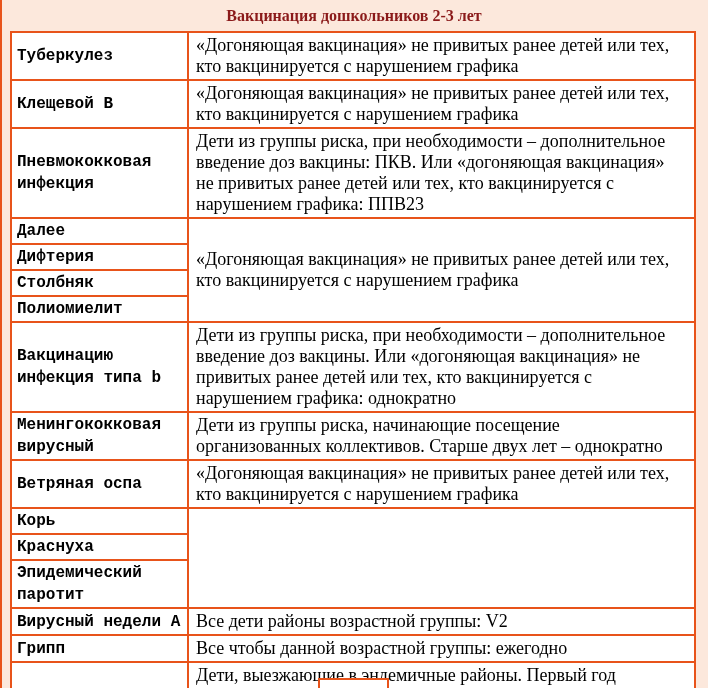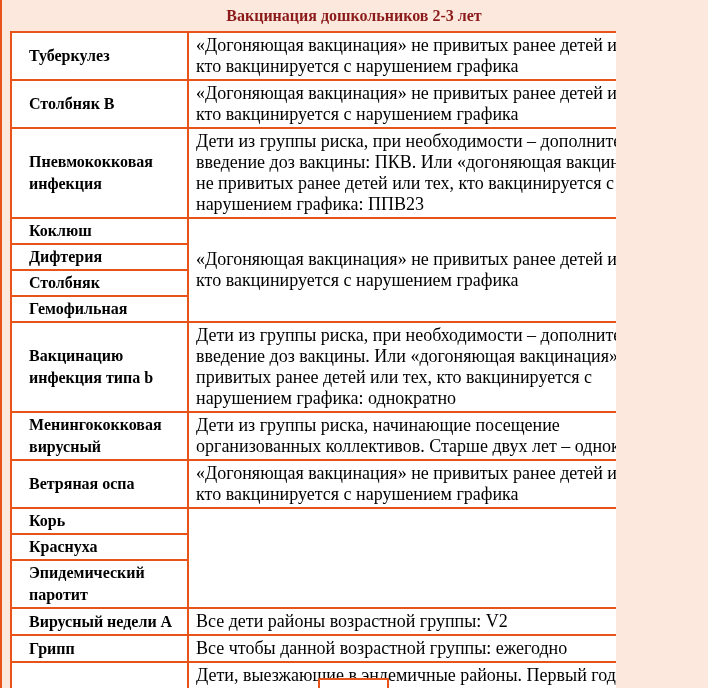--- a/index.html
+++ b/index.html
@@ -11,21 +11,21 @@
   }
   *{box-sizing:border-box;}
   html,body{margin:0;padding:0;}
   body{
     width:708px;height:688px;
     font-family:"Liberation Serif", serif;
     background:var(--background);
   }
   #screen{
     position:relative;
-    width:616px;height:688px;
+    width:708px;height:688px;
     overflow:hidden;
     background:var(--background);
   }
   .left-edge-line{
     position:absolute;left:0;top:0;
     width:2px;height:688px;
     background:var(--border);
   }
   .page-title{
     position:absolute;
@@ -47,21 +47,22 @@
     border:2px solid var(--border);
     color:var(--body-text);
     vertical-align:middle;
     overflow:hidden;
   }
   td.disease-cell{
     width:177px;
     font-weight:bold;
     font-size:16px;
     line-height:22px;
-    padding:1px 4px 1px 17px;
+    padding:1px 4px 1px 5px;
+    font-family:Liberation Mono, monospace;
   }
   td.description-cell{
     font-size:18px;
     line-height:21px;
     padding:2px 8px 2px 7px;
   }
   .partial-bottom-box{
     position:absolute;
     left:318px;top:678px;
     width:71px;height:28px;
@@ -77,39 +78,39 @@
 
   <div class="page-title">Вакцинация дошкольников 2-3 лет</div>
 
   <table class="vaccination">
     <tbody>
         <tr>
           <td class="disease-cell">Туберкулез</td>
           <td class="description-cell">«Догоняющая вакцинация» не привитых ранее детей или тех, кто вакцинируется с нарушением графика</td>
         </tr>
         <tr>
-          <td class="disease-cell">Столбняк В</td>
+          <td class="disease-cell">Клещевой В</td>
           <td class="description-cell">«Догоняющая вакцинация» не привитых ранее детей или тех, кто вакцинируется с нарушением графика</td>
         </tr>
         <tr>
           <td class="disease-cell">Пневмококковая инфекция</td>
           <td class="description-cell">Дети из группы риска, при необходимости – дополнительное введение доз вакцины: ПКВ. Или «догоняющая вакцинация» не привитых ранее детей или тех, кто вакцинируется с нарушением графика: ППВ23</td>
         </tr>
         <tr>
-          <td class="disease-cell">Коклюш</td>
+          <td class="disease-cell">Далее</td>
           <td class="description-cell" rowspan="4">«Догоняющая вакцинация» не привитых ранее детей или тех, кто вакцинируется с нарушением графика</td>
         </tr>
         <tr>
           <td class="disease-cell">Дифтерия</td>
         </tr>
         <tr>
           <td class="disease-cell">Столбняк</td>
         </tr>
         <tr>
-          <td class="disease-cell">Гемофильная</td>
+          <td class="disease-cell">Полиомиелит</td>
         </tr>
         <tr>
           <td class="disease-cell">Вакцинацию инфекция типа b</td>
           <td class="description-cell">Дети из группы риска, при необходимости – дополнительное введение доз вакцины. Или «догоняющая вакцинация» не привитых ранее детей или тех, кто вакцинируется с нарушением графика: однократно</td>
         </tr>
         <tr>
           <td class="disease-cell">Менингококковая вирусный</td>
           <td class="description-cell">Дети из группы риска, начинающие посещение организованных коллективов. Старше двух лет – однократно</td>
         </tr>
         <tr>

